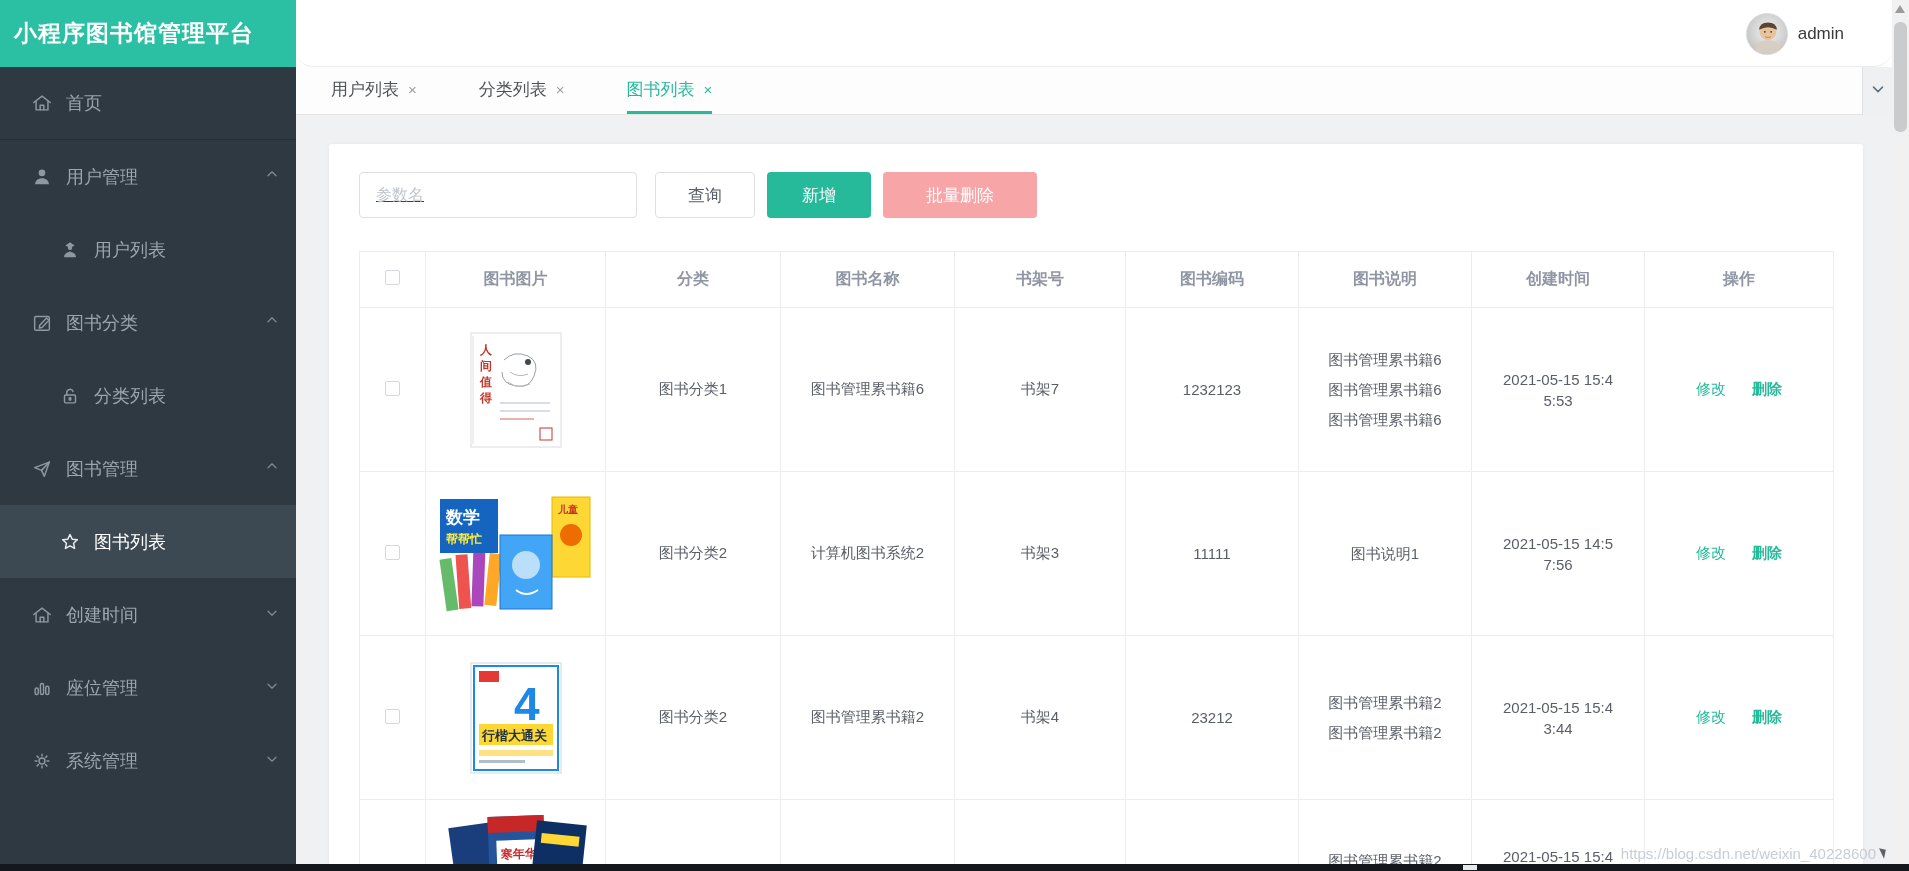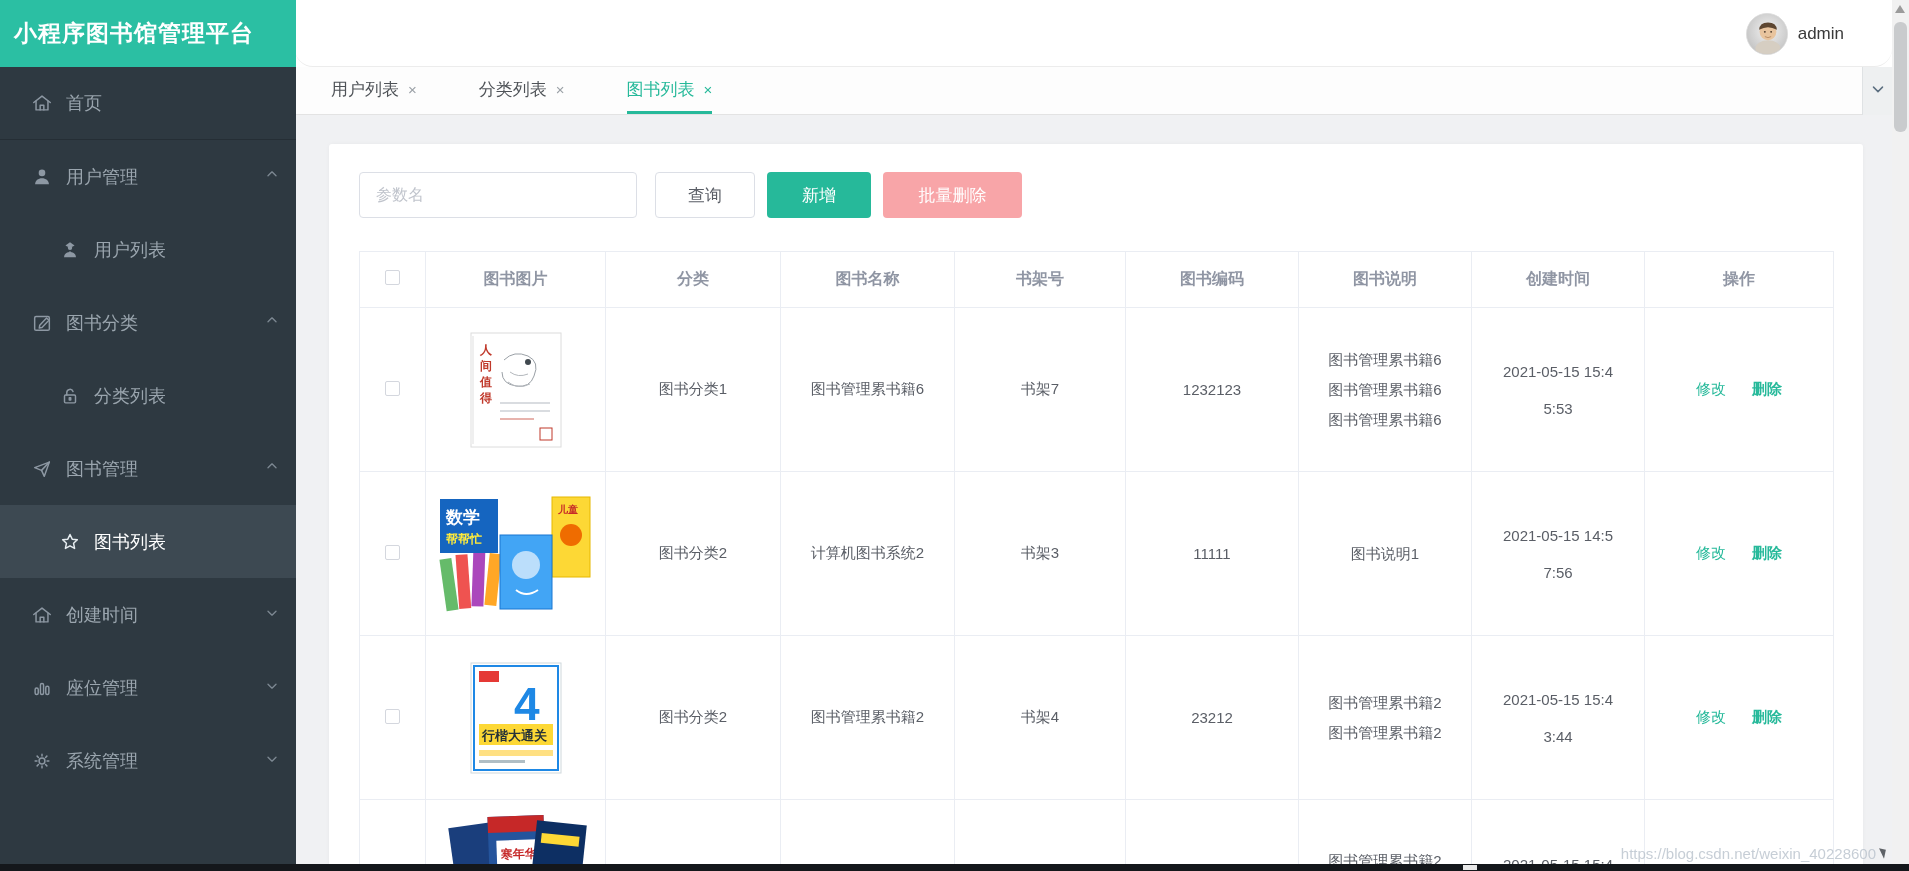--- a/index.html
+++ b/index.html
@@ -33,37 +33,37 @@
   .tab.active { color:#26b99a; border-bottom-color:#26b99a; }
   .tab.active .close { color:#26b99a; }
   .tab-caret { position:absolute; right:0; top:0; width:30px; height:48px; background:#eef0f1; border-left:1px solid #dfe2e4; display:flex; align-items:center; justify-content:center; cursor:pointer; }
   .tab-caret svg { width:18px; height:18px; stroke:#5c6f80; fill:none; stroke-width:2; stroke-linecap:round; }
 
   
   .content { position:absolute; left:295px; top:115px; width:1597px; height:749px; background:#f0f1f3; overflow:hidden; }
   .card { margin:29px 29px 0 34px; background:#fff; border-radius:3px; padding:28px 30px; height:1100px; box-shadow:0 0 4px rgba(0,0,0,0.04); }
 
   .toolbar { display:flex; align-items:center; margin-bottom:33px; }
-  .search-input { width:278px; height:46px; border:1px solid #dcdfe6; border-radius:4px; padding:13px 16px; font-size:16px; color:#701a75; outline:none; font-family:inherit; }
+  .search-input { width:278px; height:46px; border:1px solid #dcdfe6; border-radius:4px; padding:13px 16px; font-size:16px; color:#701a75; outline:none; font-family:inherit;text-decoration:underline; }
   .search-input::placeholder { color:#c0c4cc; }
   .btn { height:46px; border:none; border-radius:4px; font-size:17px; cursor:pointer; font-family:Liberation Serif, serif; }
   .btn-query { width:100px; margin-left:18px; background:#fff; border:1px solid #dcdfe6; color:#5a5e66; }
   .btn-add { width:104px; margin-left:12px; background:#26b99a; color:#fff; }
-  .btn-batch { width:139px; margin-left:12px; background:#f8a5a8; color:#fff; }
+  .btn-batch { width:154px; margin-left:12px; background:#f8a5a8; color:#fff; }
 
   
   table { border-collapse:collapse; table-layout:fixed; width:1474px; }
   col.c-check{width:66px;} col.c-img{width:180px;} col.c-cat{width:175px;} col.c-name{width:174px;}
   col.c-shelf{width:171px;} col.c-code{width:173px;} col.c-desc{width:173px;} col.c-time{width:173px;} col.c-op{width:189px;}
   th,td { border:1px solid #eaedf3; text-align:center; vertical-align:middle; }
   th { height:56px; color:#8f95a3; font-size:16px; font-weight:bold; background:#fff; }
   td { height:164px; color:#5a5e66; font-size:15px; }
   .checkbox { display:inline-block; width:15px; height:15px; border:1px solid #d4d7de; border-radius:2px; background:#fff; cursor:pointer; }
   .desc-lines div { line-height:30px; }
-  .time-box { width:114px; margin:0 auto; line-height:37px; word-break:break-all; }
+  .time-box { width:114px; margin:0 auto; line-height:21px; word-break:break-all; }
   .op-link { color:#26b99a; text-decoration:none; font-size:15px; cursor:pointer; }
   .op-link + .op-link { margin-left:22px;font-weight:bold; }
   .cover-wrap { display:flex; align-items:center; justify-content:center; }
   tr.partial td { vertical-align:top; }
   tr.partial .cover-wrap { padding-top:10px; }
   tr.partial .pad-top { padding-top:46px; }
 
   
   .scrollbar { position:absolute; right:0; top:0; width:17px; height:871px; background:#f1f1f1; z-index:6; }
   .scroll-arrow { position:absolute; top:5px; left:3px; width:0; height:0; border-left:5px solid transparent; border-right:5px solid transparent; border-bottom:8px solid #9b9b9b; }

